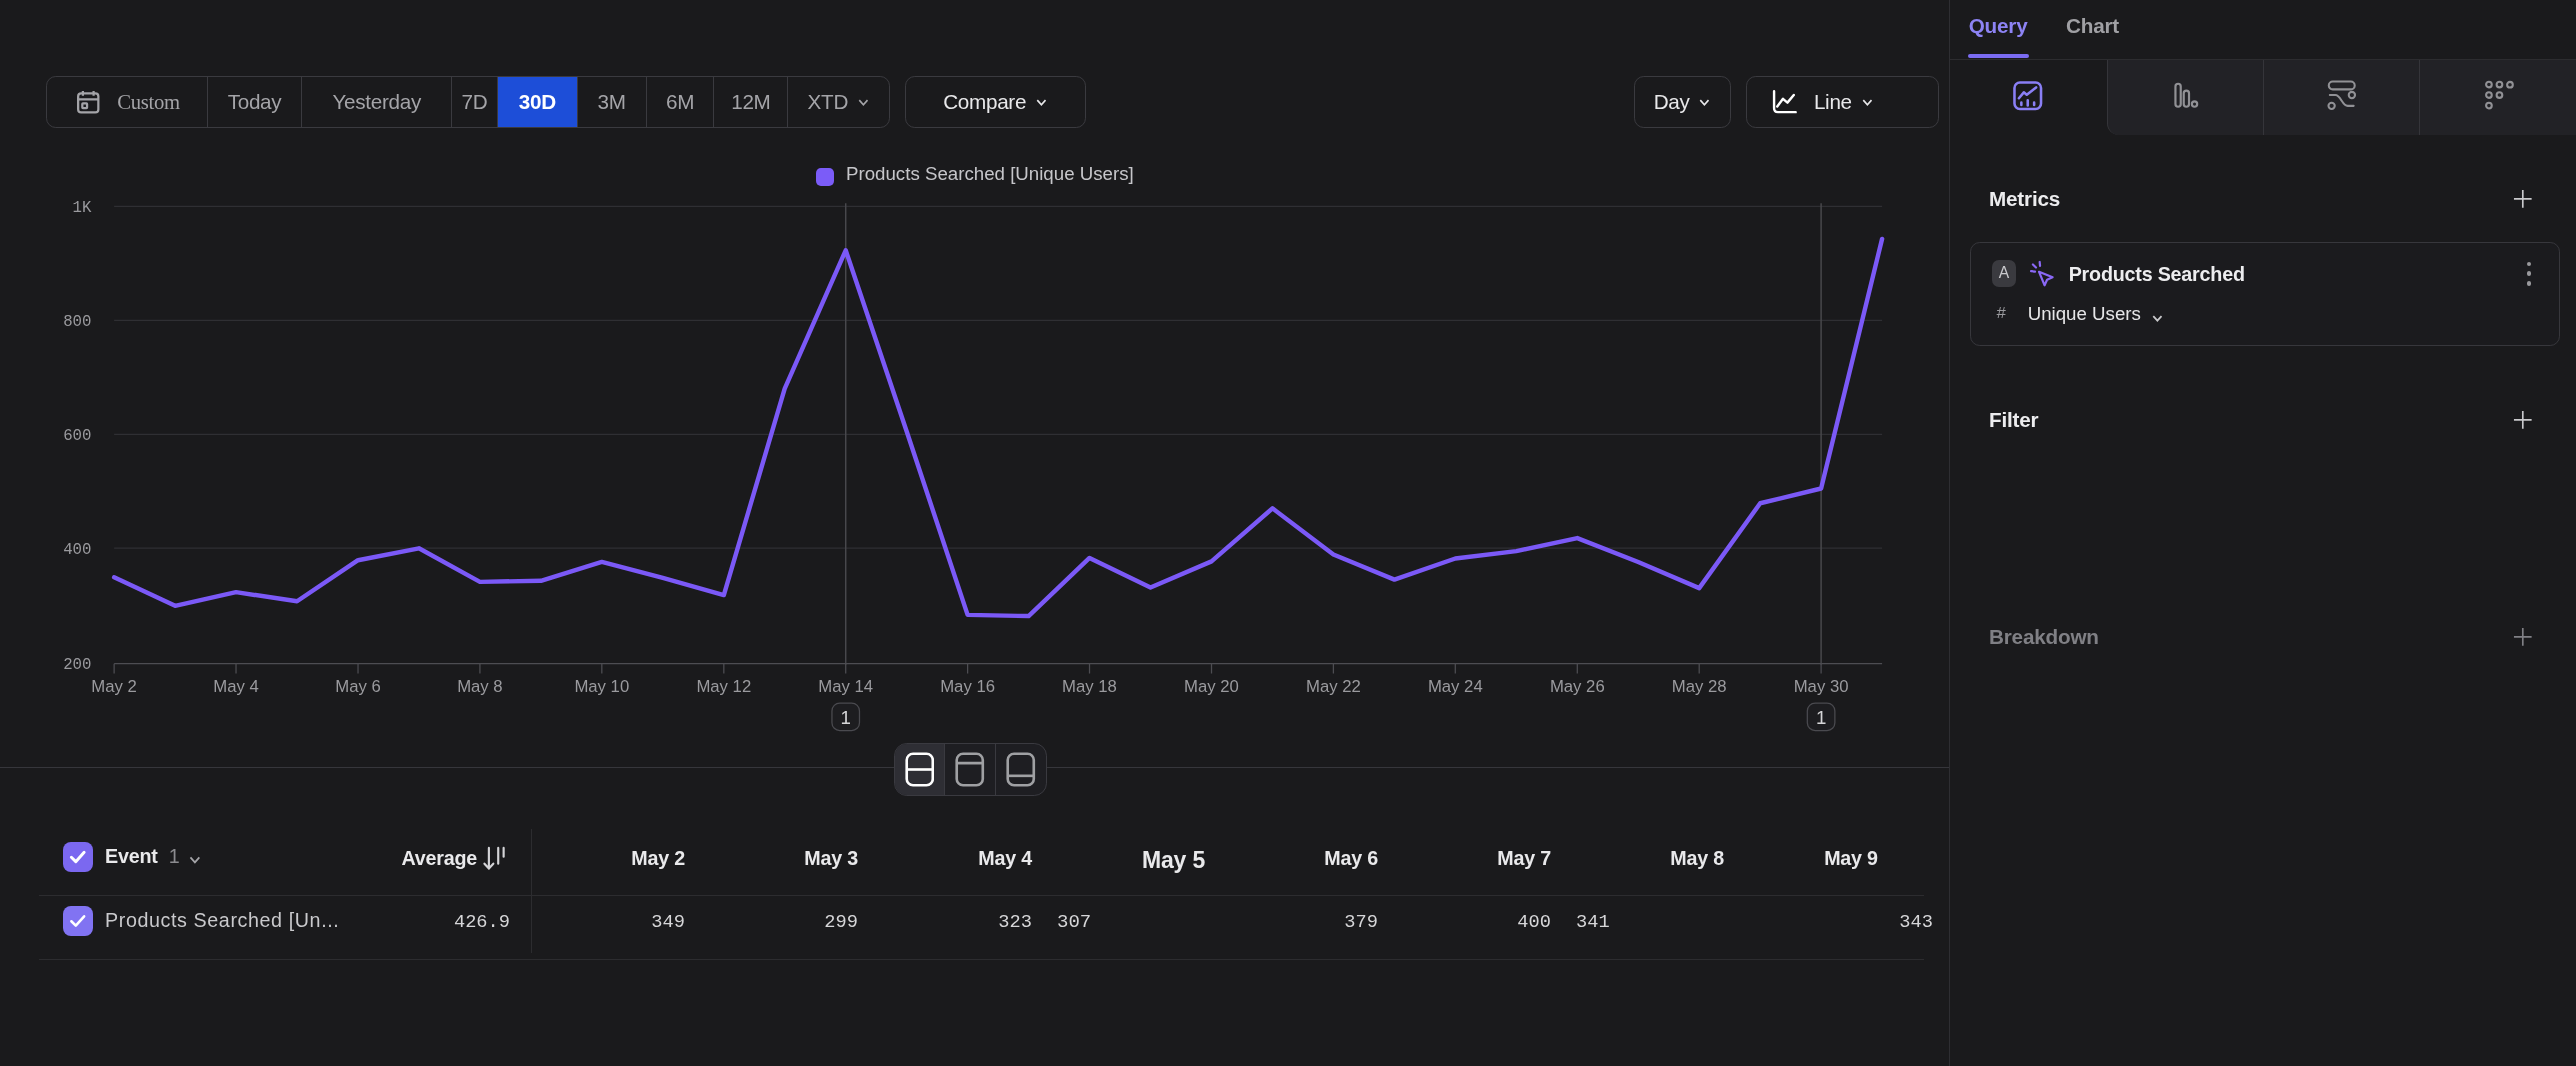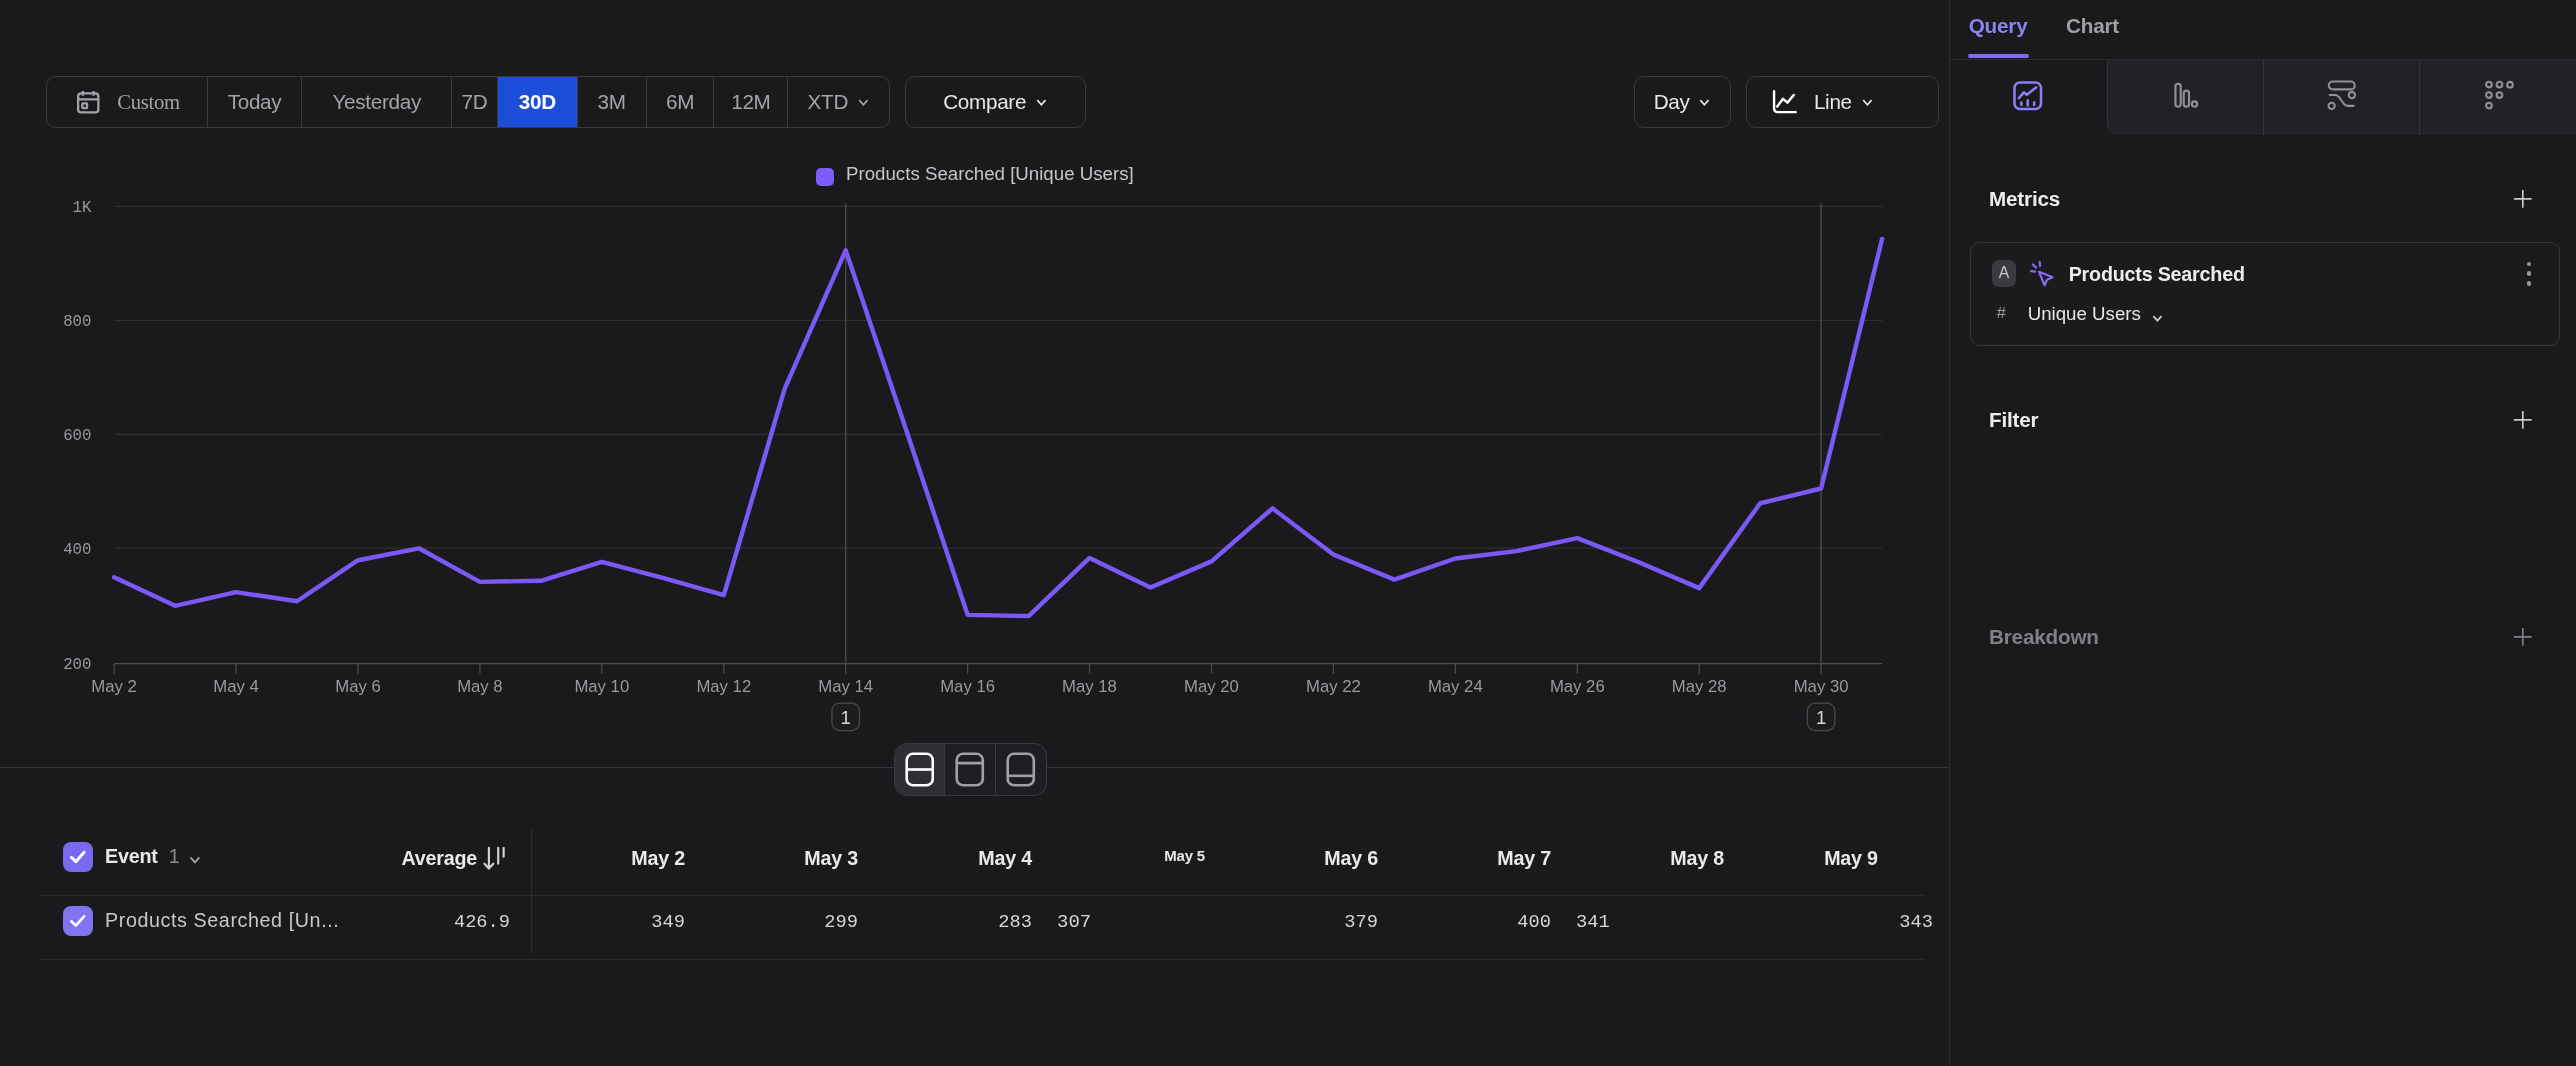--- a/index.html
+++ b/index.html
@@ -178,29 +178,29 @@
   <svg width="29.5" height="29.5" viewBox="0 0 30 30" fill="none" stroke="#fff" stroke-width="2.6" stroke-linecap="round" stroke-linejoin="round">
       <path d="M8.5 15.5 L13 20 L21.5 10.5"></path>
     </svg>
 </div>
 <div class="abs" style="left:105px; top:909px; font-size:19.7px; color:#c9c9cc; letter-spacing:0.6px;">Products Searched [Un...</div>
 <div class="abs" style="left:313px; top:911px; width:197px; text-align:right; font-size:18.7px; color:#d6d6d8; font-family:'Liberation Mono', monospace;">426.9</div>
 
 <div class="abs" style="left:537px; top:847px; width:148px; text-align:right; font-size:19.7px; font-weight:700; color:#e9e9eb; letter-spacing:-0.2px;">May 2</div>
 <div class="abs" style="left:710px; top:847px; width:148px; text-align:right; font-size:19.7px; font-weight:700; color:#e9e9eb; letter-spacing:-0.2px;">May 3</div>
 <div class="abs" style="left:884px; top:847px; width:148px; text-align:right; font-size:19.7px; font-weight:700; color:#e9e9eb; letter-spacing:-0.2px;">May 4</div>
-<div class="abs" style="left:1057px; top:847px; width:148px; text-align:right; font-size:15px; font-weight:700; color:#e9e9eb; letter-spacing:-0.2px;">May 5</div>
+<div class="abs" style="left:1057px; top:847px; width:148px; text-align:right; font-size:23px; font-weight:700; color:#e9e9eb; letter-spacing:-0.2px;">May 5</div>
 <div class="abs" style="left:1230px; top:847px; width:148px; text-align:right; font-size:19.7px; font-weight:700; color:#e9e9eb; letter-spacing:-0.2px;">May 6</div>
 <div class="abs" style="left:1403px; top:847px; width:148px; text-align:right; font-size:19.7px; font-weight:700; color:#e9e9eb; letter-spacing:-0.2px;">May 7</div>
 <div class="abs" style="left:1576px; top:847px; width:148px; text-align:right; font-size:19.7px; font-weight:700; color:#e9e9eb; letter-spacing:-0.2px;">May 8</div>
 <div class="abs" style="left:1777px; top:847px; width:148px; text-align:center; font-size:19.7px; font-weight:700; color:#e9e9eb; letter-spacing:-0.2px;">May 9</div>
 
 <div class="abs" style="left:537px; top:911px; width:148px; text-align:right; font-size:18.7px; color:#d6d6d8; font-family:'Liberation Mono', monospace;">349</div>
 <div class="abs" style="left:710px; top:911px; width:148px; text-align:right; font-size:18.7px; color:#d6d6d8; font-family:'Liberation Mono', monospace;">299</div>
-<div class="abs" style="left:884px; top:911px; width:148px; text-align:right; font-size:18.7px; color:#d6d6d8; font-family:'Liberation Mono', monospace;">283</div>
+<div class="abs" style="left:884px; top:911px; width:148px; text-align:right; font-size:18.7px; color:#d6d6d8; font-family:'Liberation Mono', monospace;">323</div>
 <div class="abs" style="left:1057px; top:911px; width:148px; text-align:left; font-size:19px; color:#d6d6d8; font-family:'Liberation Mono', monospace;">307</div>
 <div class="abs" style="left:1230px; top:911px; width:148px; text-align:right; font-size:18.7px; color:#d6d6d8; font-family:'Liberation Mono', monospace;">379</div>
 <div class="abs" style="left:1403px; top:911px; width:148px; text-align:right; font-size:18.7px; color:#d6d6d8; font-family:'Liberation Mono', monospace;">400</div>
 <div class="abs" style="left:1576px; top:911px; width:148px; text-align:left; font-size:18.7px; color:#d6d6d8; font-family:'Liberation Mono', monospace;">341</div>
 <div class="abs" style="left:1785px; top:911px; width:148px; text-align:right; font-size:18.7px; color:#d6d6d8; font-family:'Liberation Mono', monospace;">343</div>
 
 <div class="abs" style="left:1949px; top:0; width:627px; height:1067px; border-left:1px solid #2e2e32;">
   <div class="abs" style="left:18.7px; top:13.8px; font-size:20.7px; font-weight:700; color:#8d83f4; letter-spacing:-0.2px;">Query</div>
   <div class="abs" style="left:116px; top:13.8px; font-size:20.7px; font-weight:700; color:#a0a0a4; letter-spacing:-0.2px;">Chart</div>
   <div class="abs" style="left:17.7px; top:54px; width:61px; height:3.9px; border-radius:2px; background:#7b6cf2;"></div>

